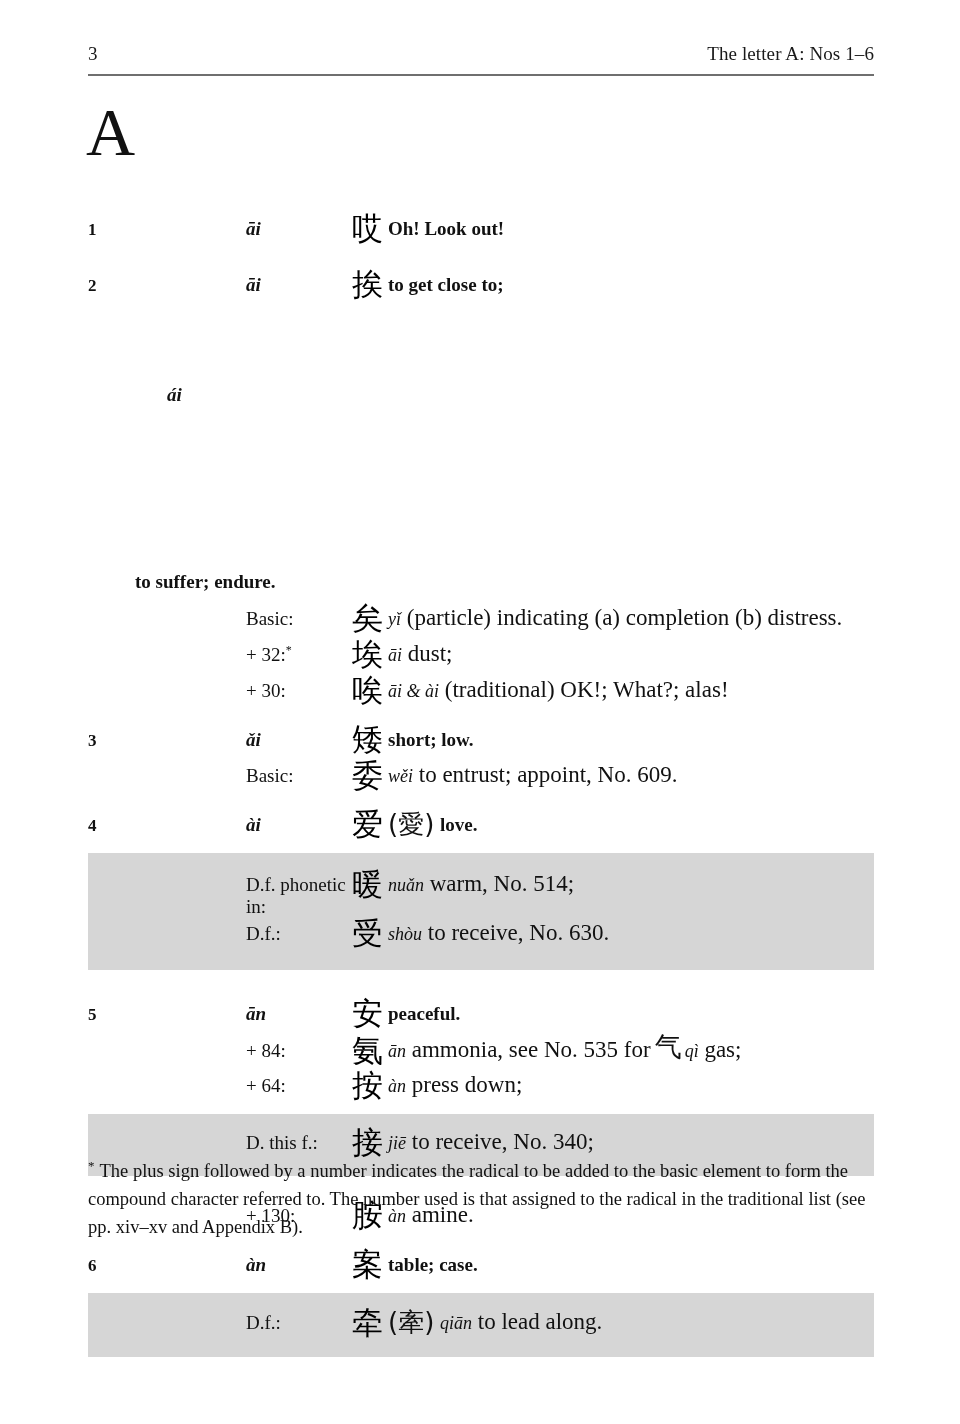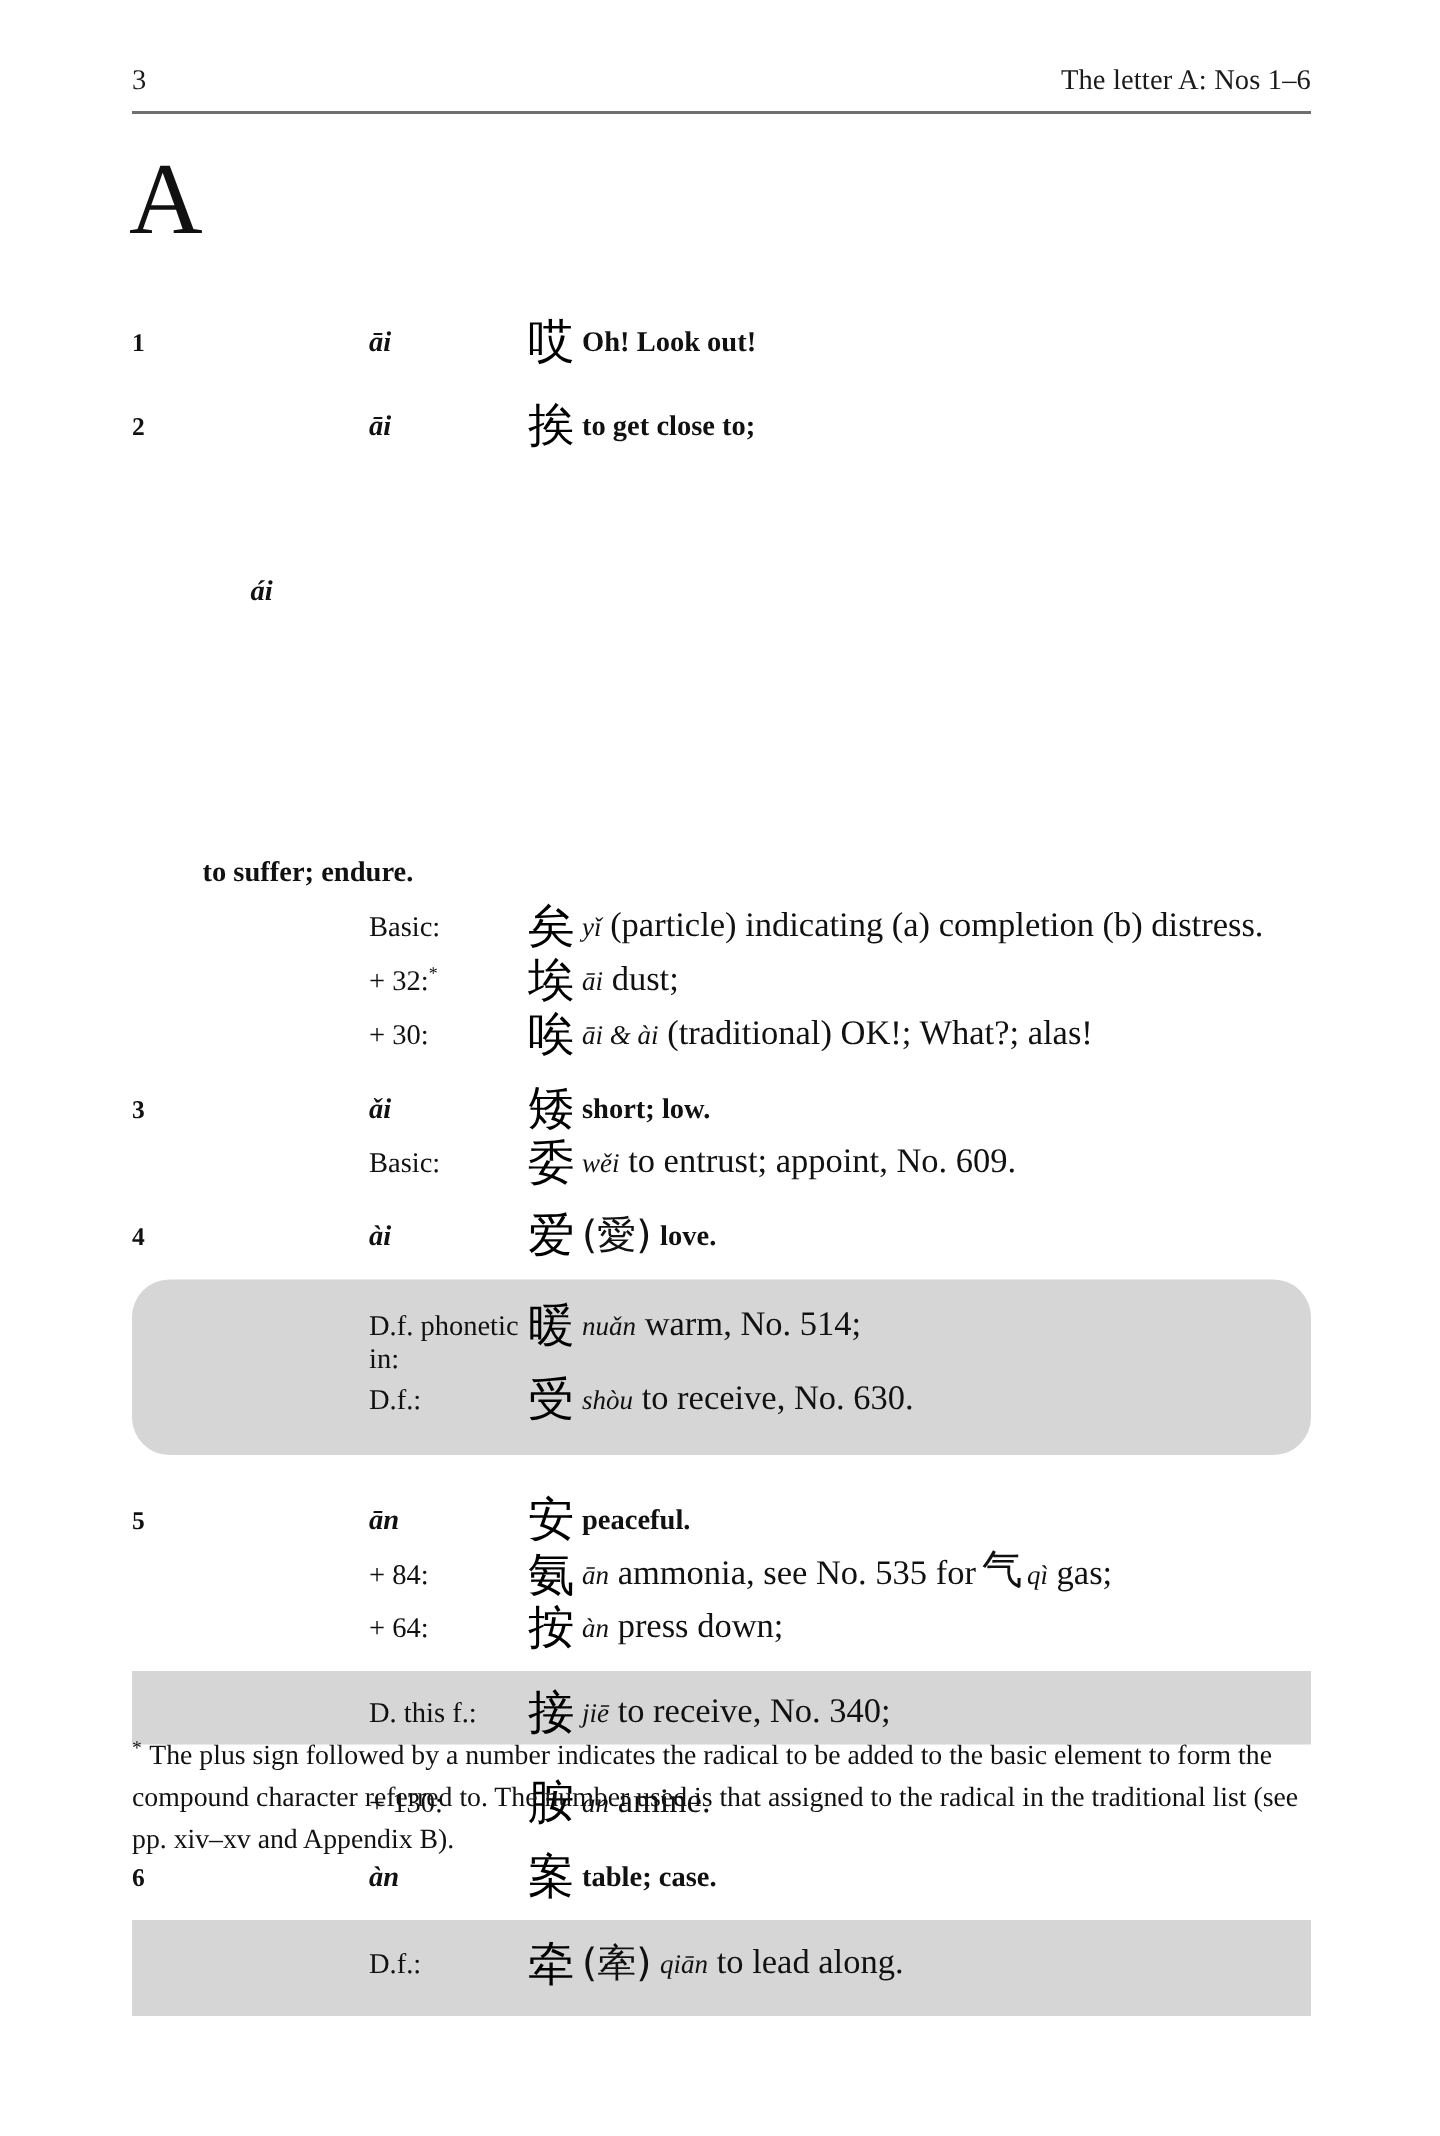--- a/index.html
+++ b/index.html
@@ -286,21 +286,21 @@
         <div class="col-num">4</div>
         <div class="col-label pinyin">ài</div>
         <div class="col-body">
           <span class="han">爱</span><span class="han-variant">(愛)</span><span class="gloss">&nbsp;</span><span class="gloss-bold">love.</span>
         </div>
       </div>
     </div>
 
     <div class="gap-sm"></div>
 
-    <div class="band shaded" style="padding:16px 0 16px 0;border-radius:25px;">
+    <div class="band shaded" style="padding:16px 0 16px 0;">
       <div class="row">
         <div class="col-num"></div>
         <div class="col-label plain">D.f. phonetic in:</div>
         <div class="col-body">
           <span class="han">暖</span><span class="pin-it">nuǎn</span><span class="gloss">&nbsp;</span><span class="gloss">warm, No. 514;</span>
         </div>
       </div>
       <div class="row">
         <div class="col-num"></div>
         <div class="col-label plain">D.f.:</div>
@@ -332,21 +332,21 @@
         <div class="col-num"></div>
         <div class="col-label plain">+ 64:</div>
         <div class="col-body">
           <span class="han">按</span><span class="pin-it">àn</span><span class="gloss">&nbsp;</span><span class="gloss">press down;</span>
         </div>
       </div>
     </div>
 
     <div class="gap-sm"></div>
 
-    <div class="band shaded" style="padding:13px 0 0 0;">
+    <div class="band shaded" style="padding:13px 0 13px 0;">
       <div class="row">
         <div class="col-num"></div>
         <div class="col-label plain">D. this f.:</div>
         <div class="col-body">
           <span class="han">接</span><span class="pin-it">jiē</span><span class="gloss">&nbsp;</span><span class="gloss">to receive, No. 340;</span>
         </div>
       </div>
     </div>
 
     <div class="gap-lg"></div>

